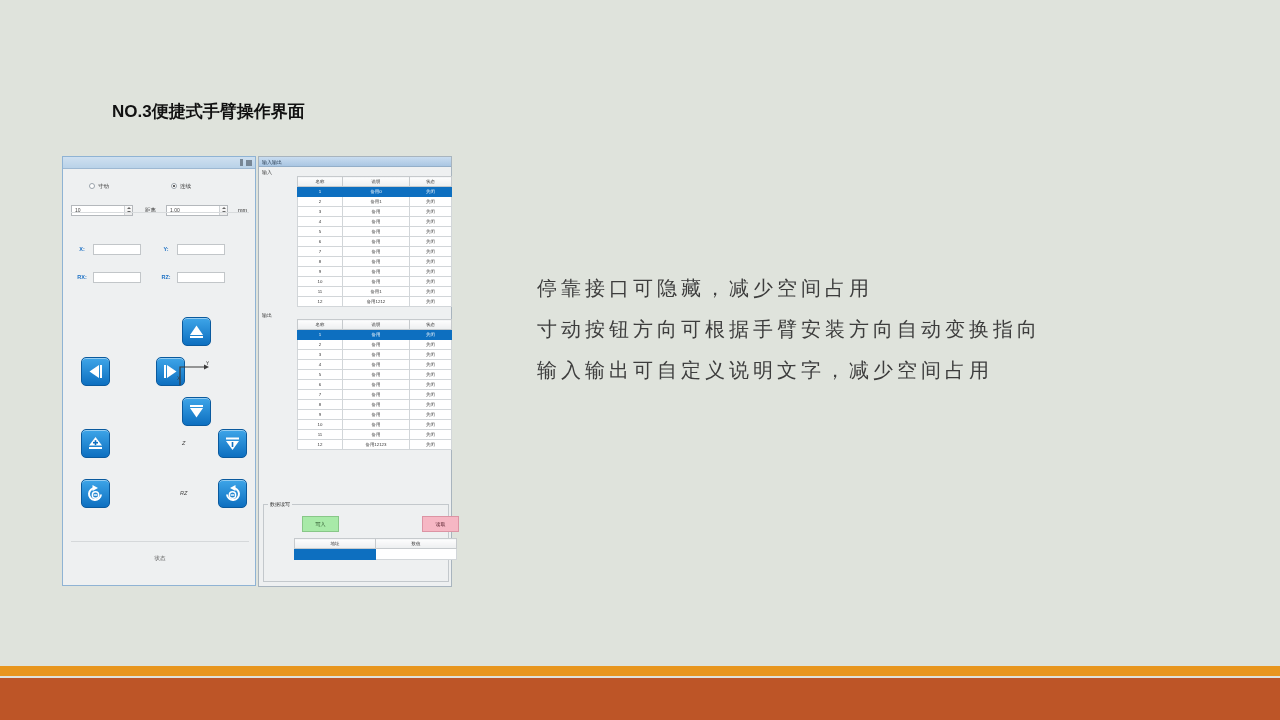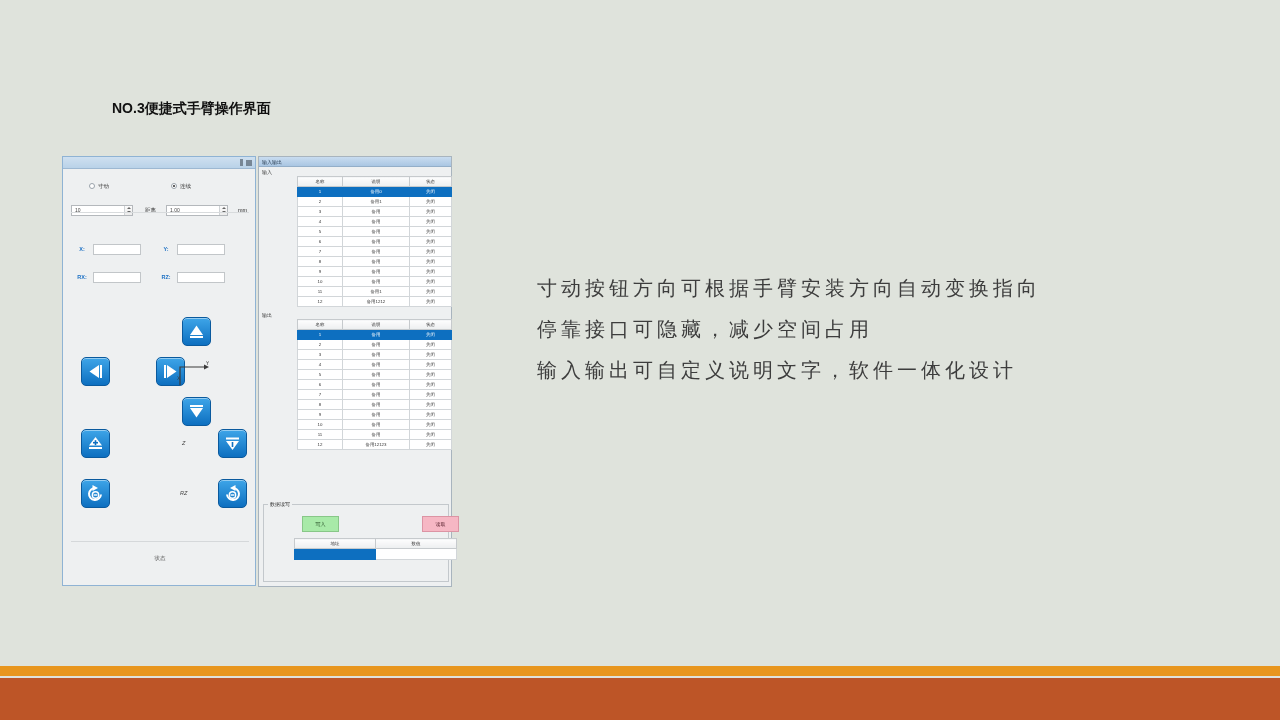--- a/index.html
+++ b/index.html
@@ -7,21 +7,21 @@
     width:1280px;height:720px;
     background:#dfe3dc;
     font-family:"Liberation Sans", sans-serif;
     overflow:hidden;
     position:relative;
   }
 
   
   #slide-title{
     position:absolute; left:112px; top:100px;
-    font-size:14px; font-weight:bold; color:#111;
+    font-size:17px; font-weight:bold; color:#111;
     letter-spacing:0px; white-space:nowrap;
   }
 
   
   #body-copy{
     position:absolute; left:537px; top:268px;
     width:680px;
     font-family:"DejaVu Serif", serif;
     font-size:20px; color:#3d3d3d;
     line-height:41px;
@@ -239,23 +239,23 @@
     border:1px solid #d2d6d9;height:10px;padding:0;
   }
   #rw-table td.filled{background:#0d6fc0;border-color:#0d6fc0;}
 </style>
 </head>
 <body style="background: rgb(223, 227, 220);">
 
 <div id="slide-title">NO.3便捷式手臂操作界面</div>
 
 <div id="body-copy">
+  <div>停靠接口可隐藏，减少空间占用</div>
   <div>寸动按钮方向可根据手臂安装方向自动变换指向</div>
-  <div>停靠接口可隐藏，减少空间占用</div>
-  <div>输入输出可自定义说明文字，软件一体化设计</div>
+  <div>输入输出可自定义说明文字，减少空间占用</div>
 </div>
 
 <div id="app-shot">
 
   <div id="jog-window">
 
     <div id="jog-titlebar">
       <span class="tb-icon pin"></span>
       <span class="tb-icon"></span>
     </div>

